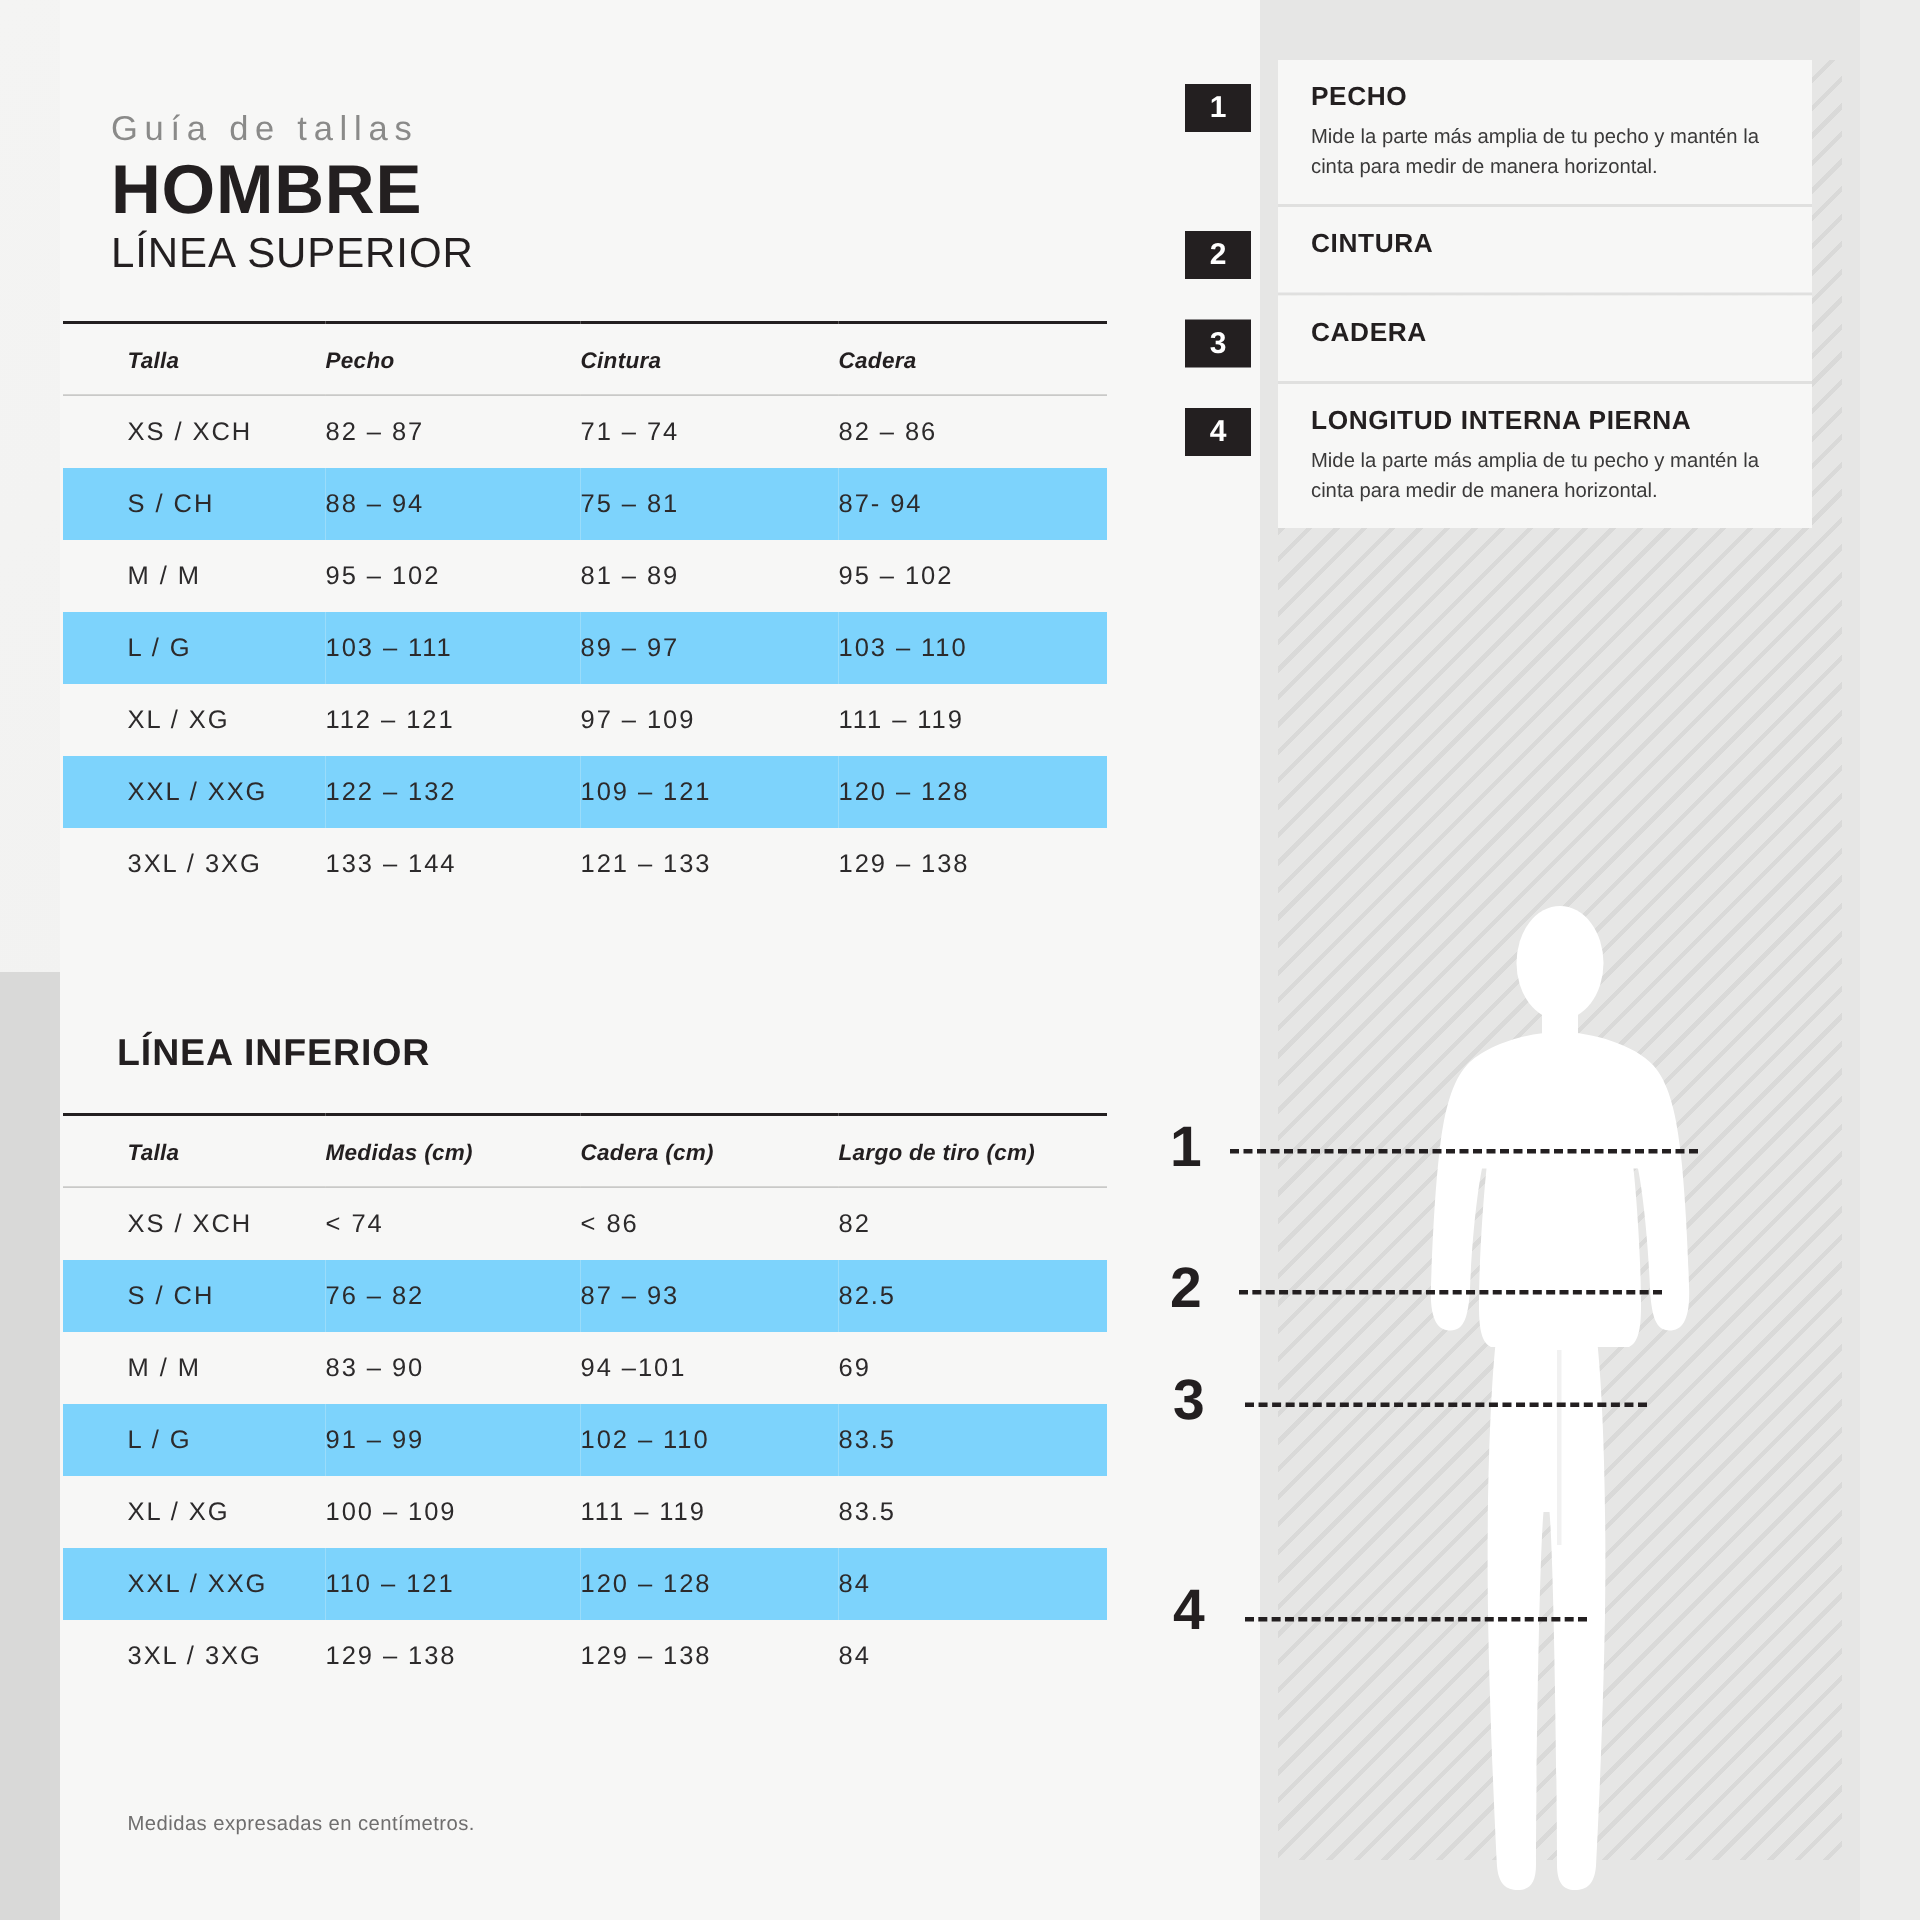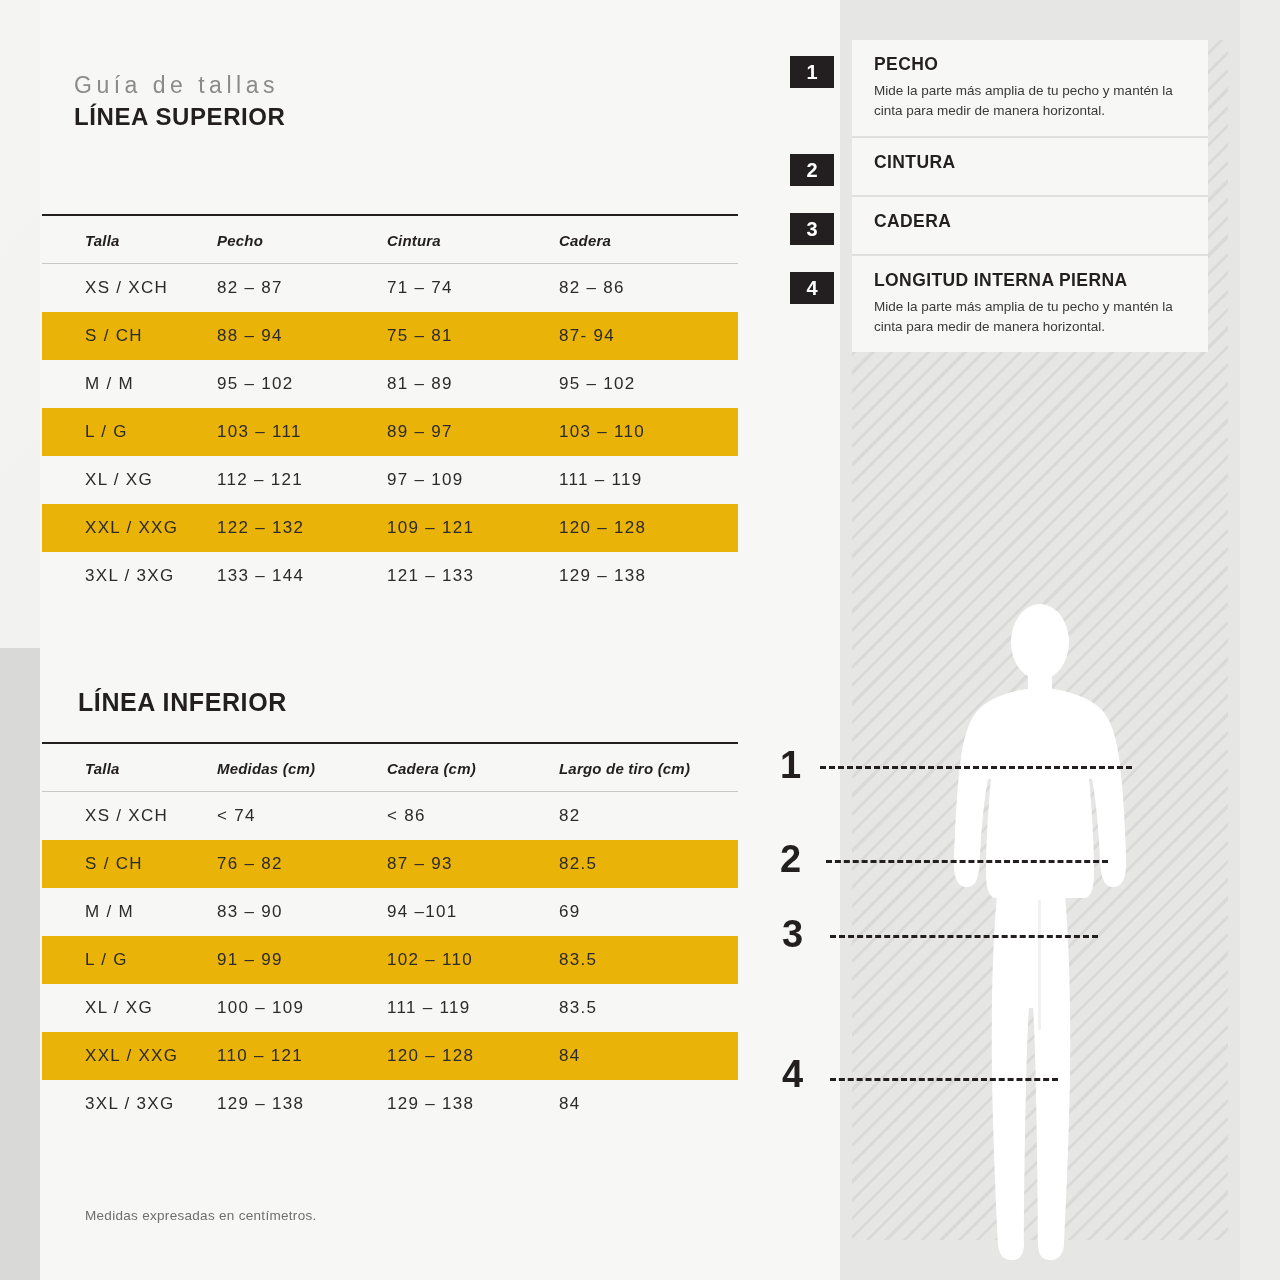--- a/index.html
+++ b/index.html
@@ -46,36 +46,36 @@
   .header{ position:absolute; left:74px; top:72px; width:700px; }
   .guia{
     font-size:23px; letter-spacing:4.5px; color:#8a8a89; font-weight:400;
     margin-bottom:4px;
   }
   .hombre{
     font-size:46px; font-weight:bold; letter-spacing:0.5px; line-height:1;
     margin:0 0 4px 0;
   }
   .linea-sup{
-    font-size:24px; font-weight:bold; letter-spacing:0.6px;
+    font-size:28px; font-weight:normal; letter-spacing:0.6px;
   }
   
   .table-wrap{ position:absolute; left:42px; width:696px; }
   .tbl{ width:100%; border-collapse:collapse; }
   .tbl thead th{
     text-align:left; font-size:15px; font-weight:bold; padding:16px 0 14px 0;
     border-top:2.5px solid #231f20; border-bottom:1px solid #c9c9c8;
     letter-spacing:0.2px;
     font-style:italic;
   }
   .tbl tbody td{
     font-size:17px; padding:14px 0; letter-spacing:1.3px; color:#2c2a2b;
     font-weight:400;
   }
-  .tbl tbody tr.alt td{ background:#eab308;margin-top:31px; }
+  .tbl tbody tr.alt td{ background:#7dd3fc;margin-top:31px; }
   .c0{ width:175px; padding-left:43px !important; }
   .c1{ width:170px; }
   .c2{ width:172px; }
   .c3{ width:auto; }
   .tbl thead th.c0{ padding-left:43px; }
   .linea-inf{
     position:absolute; left:78px; top:688px;
     font-size:25px; font-weight:bold; letter-spacing:0.6px;
   }
   .footnote{
@@ -116,20 +116,21 @@
 
 <div class="bg-base"></div>
 <div class="left-dark"></div>
 <div class="white-card"></div>
 <div class="gray-col"></div>
 <div class="right-edge"></div>
 <div class="hatch"></div>
 
 <div class="header">
   <div class="guia">Guía de tallas</div>
+  <div class="hombre">HOMBRE</div>
   <div class="linea-sup">LÍNEA SUPERIOR</div>
 </div>
 
 <div class="table-wrap" style="top:214px;">
   <table class="tbl">
     <thead>
       <tr>
         <th class="c0">Talla</th>
         <th class="c1">Pecho</th>
         <th class="c2">Cintura</th>

